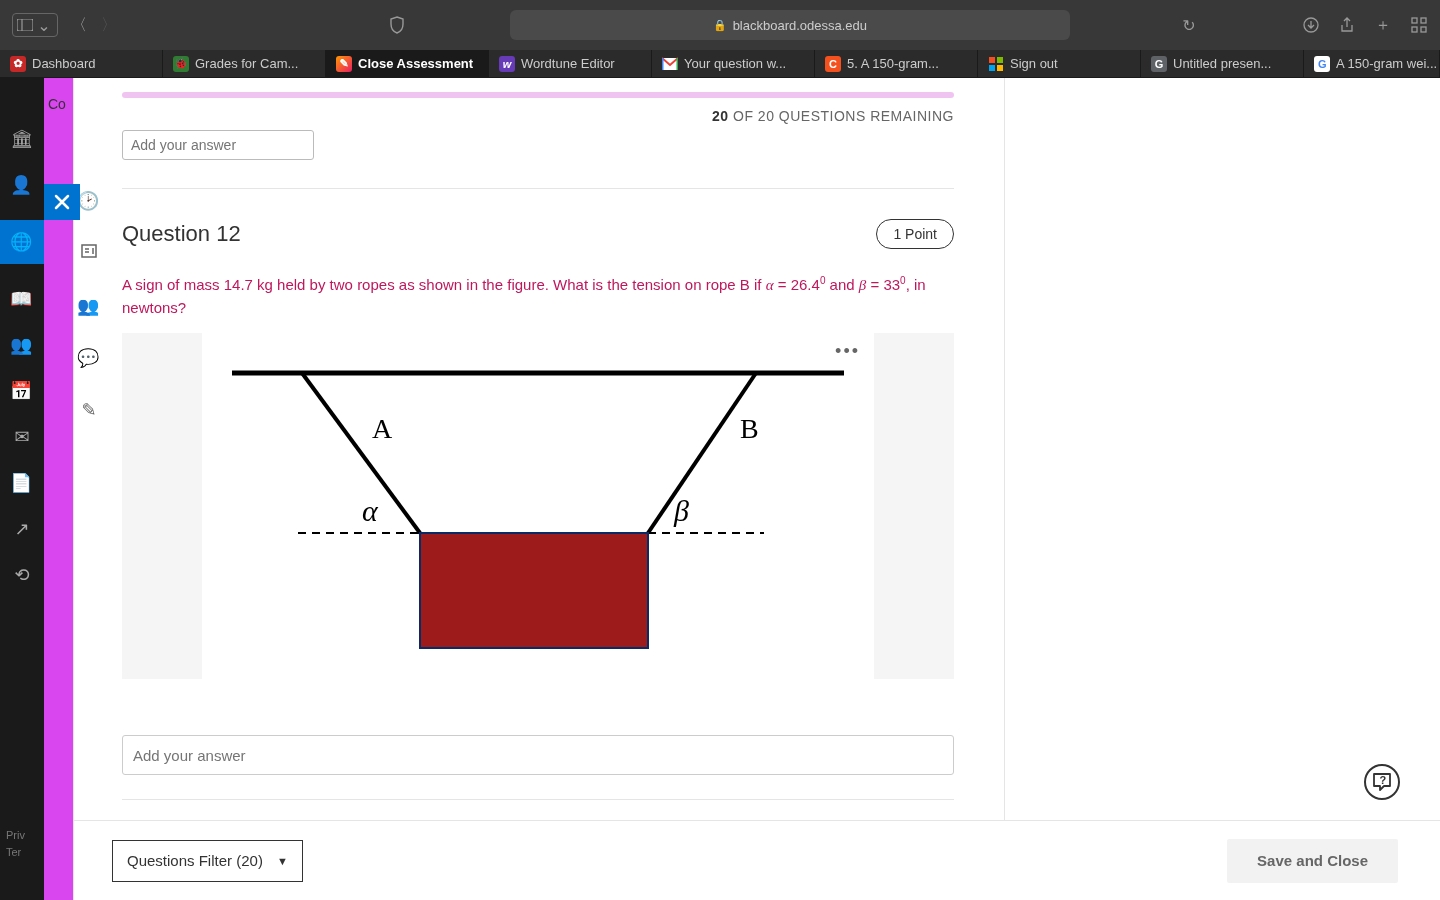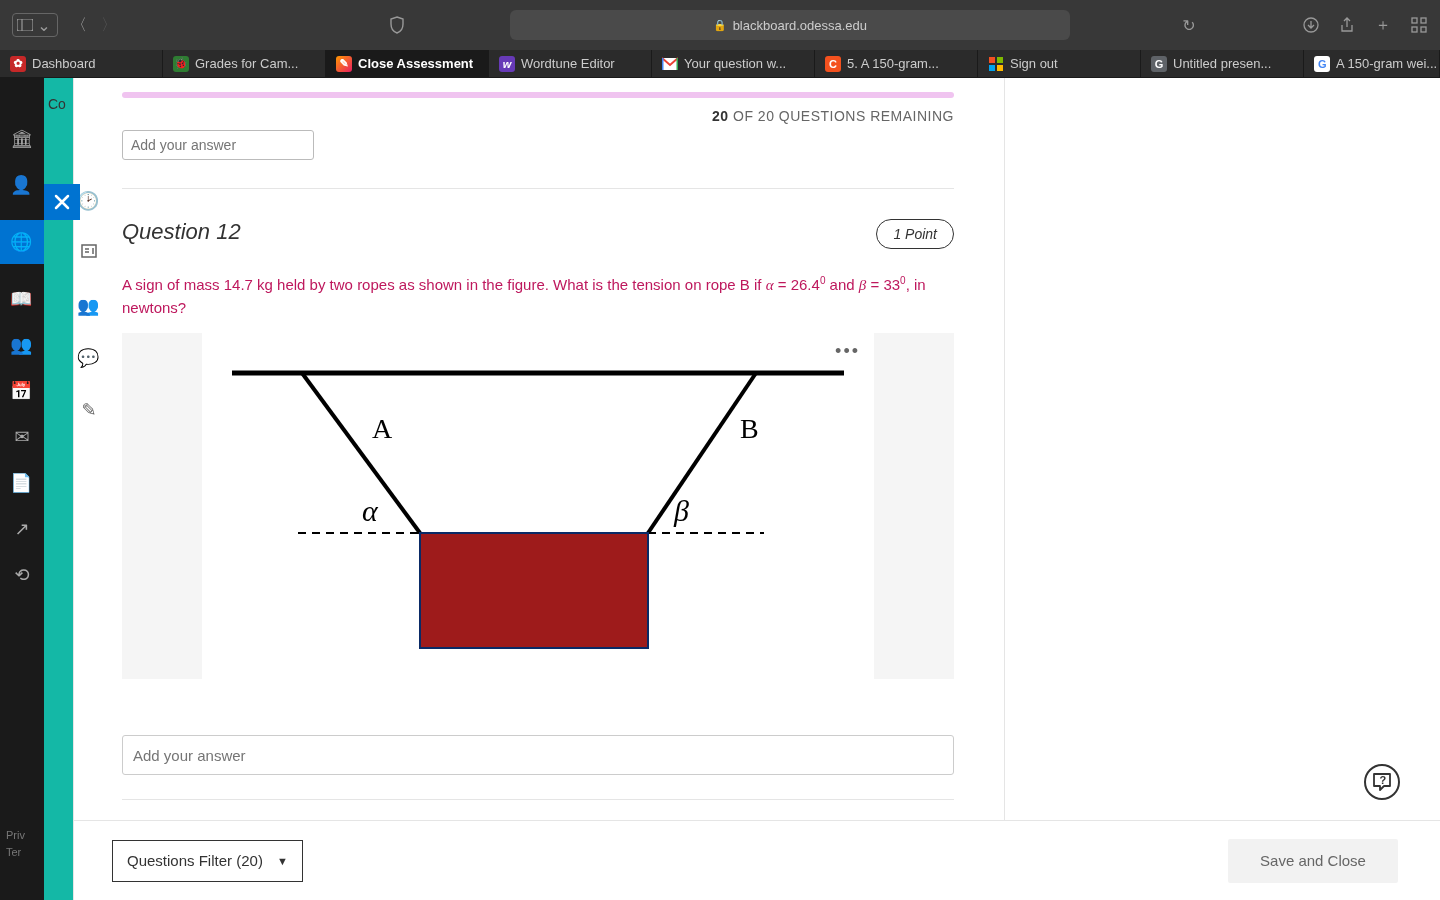--- a/index.html
+++ b/index.html
@@ -37,21 +37,21 @@
 .fav-gslides { background: #5f6368; color: #fff; border-radius:3px; }
 .fav-google { background:#fff; border-radius:50%; width:16px; height:16px; }
 
 
 .app-shell { display: flex; height: 822px; position: relative; }
 .bb-rail { width: 44px; background: #1a1a1a; display: flex; flex-direction: column; align-items: center; padding-top: 50px; gap: 24px; }
 .bb-rail-icon { width: 22px; height: 22px; color: #aaa; display: flex; align-items: center; justify-content: center; font-size: 18px; }
 .bb-rail-icon.active { background: #0073d1; color: #fff; width: 44px; height: 44px; }
 
 
-.grey-rail { width: 30px; background: #14b8a6; border-right: 1px solid #e5e5e5; position: relative; }
+.grey-rail { width: 30px; background: #d946ef; border-right: 1px solid #e5e5e5; position: relative; }
 .grey-rail .co-text { position: absolute; top: 18px; left: 4px; font-size: 14px; color: #333; }
 
 
 .close-tag { position: absolute; top: 106px; left: 44px; width: 36px; height: 36px; background: #0073d1; display: flex; align-items: center; justify-content: center; color: #fff; font-size: 20px; z-index: 10; }
 
 
 .icon-col { width: 30px; background: #fff; display: flex; flex-direction: column; align-items: center; padding-top: 112px; gap: 30px; }
 .icon-col .ic { color: #666; font-size: 18px; }
 
 
@@ -64,21 +64,21 @@
 .progress-bar { height: 6px; background: #f0c4f0; border-radius: 3px; width: 100%; }
 .remaining { text-align: right; color: #666; font-size: 14px; letter-spacing: 0.5px; margin-top: 10px; width: 832px; margin-left:18px;}
 .remaining strong { color: #333; font-weight: 700; }
 
 
 .prev-answer { margin: 6px 0 0 18px; }
 .prev-answer input { width: 192px; height: 30px; border: 1px solid #bbb; border-radius: 3px; padding: 0 8px; font-size: 14px; color: #666; }
 .divider { border-top: 1px solid #e5e5e5; margin: 28px 18px 0 18px; width: 832px; }
 
 
-.q-header { display: flex; align-items: flex-start; justify-content: space-between; margin: 30px 18px 0 18px; width: 832px; font-style: italic;}
+.q-header { display: flex; align-items: center; justify-content: space-between; margin: 30px 18px 0 18px; width: 832px;}
 .q-title { font-size: 22px; color: #333; }
 .point-pill { border: 1px solid #333; border-radius: 20px; padding: 6px 16px; font-size: 14px; color: #333; }
 
 
 .q-text { margin: 24px 18px 0 18px; font-size: 15px; color: #be185d; line-height: 1.5; width: 832px;}
 .q-text .var { font-style: italic; font-family: Georgia, serif; }
 .q-text .sup { font-size: 10px; vertical-align: super; }
 
 
 .figure-wrap { margin: 14px 18px 0 18px; display: flex; width: 832px;}
@@ -91,21 +91,21 @@
 .answer-box { margin: 56px 18px 0 18px; width: 832px;}
 .answer-box input { width: 100%; height: 40px; border: 1px solid #ccc; border-radius: 3px; padding: 0 10px; font-size: 15px; color: #666; }
 
 .divider2 { border-top: 1px solid #e5e5e5; margin: 24px 18px 0 18px; width: 832px;}
 
 
 .bottom-bar { position: absolute; bottom: 0; left: 74px; right: 0; height: 80px; background: #fff; border-top: 1px solid #e5e5e5; display: flex; align-items: center; padding: 0 32px 0 38px; }
 .filter-btn { height: 42px; border: 1px solid #333; background: #fff; display: flex; align-items: center; gap: 14px; padding: 0 14px; font-size: 15px; color: #333; }
 .filter-btn .caret { font-size: 11px; }
 .bottom-spacer { flex: 1; }
-.btn { height: 44px; padding: 0 30px; font-size: 15px; display: flex; align-items: center; justify-content: center; border-radius: 2px; }
+.btn { height: 44px; padding: 0 30px; font-size: 15px; display: flex; align-items: center; justify-content: center; border-radius: 2px; font-weight: bold; }
 .btn-save { background: #f2f2f2; color: #666; margin-right: 10px; min-width: 170px; }
 .btn-submit { background: #666; color: #fff; min-width: 170px; }
 
 
 .help-bubble { position: absolute; right: 40px; bottom: 100px; width: 36px; height: 36px; border: 2px solid #333; border-radius: 50%; display: flex; align-items: center; justify-content: center; font-size: 20px; color: #333; background:#fff; }
 
 
 .footer-left { position: absolute; left: 6px; bottom: 38px; font-size: 11px; color: #777; line-height: 1.6; }
 
 

